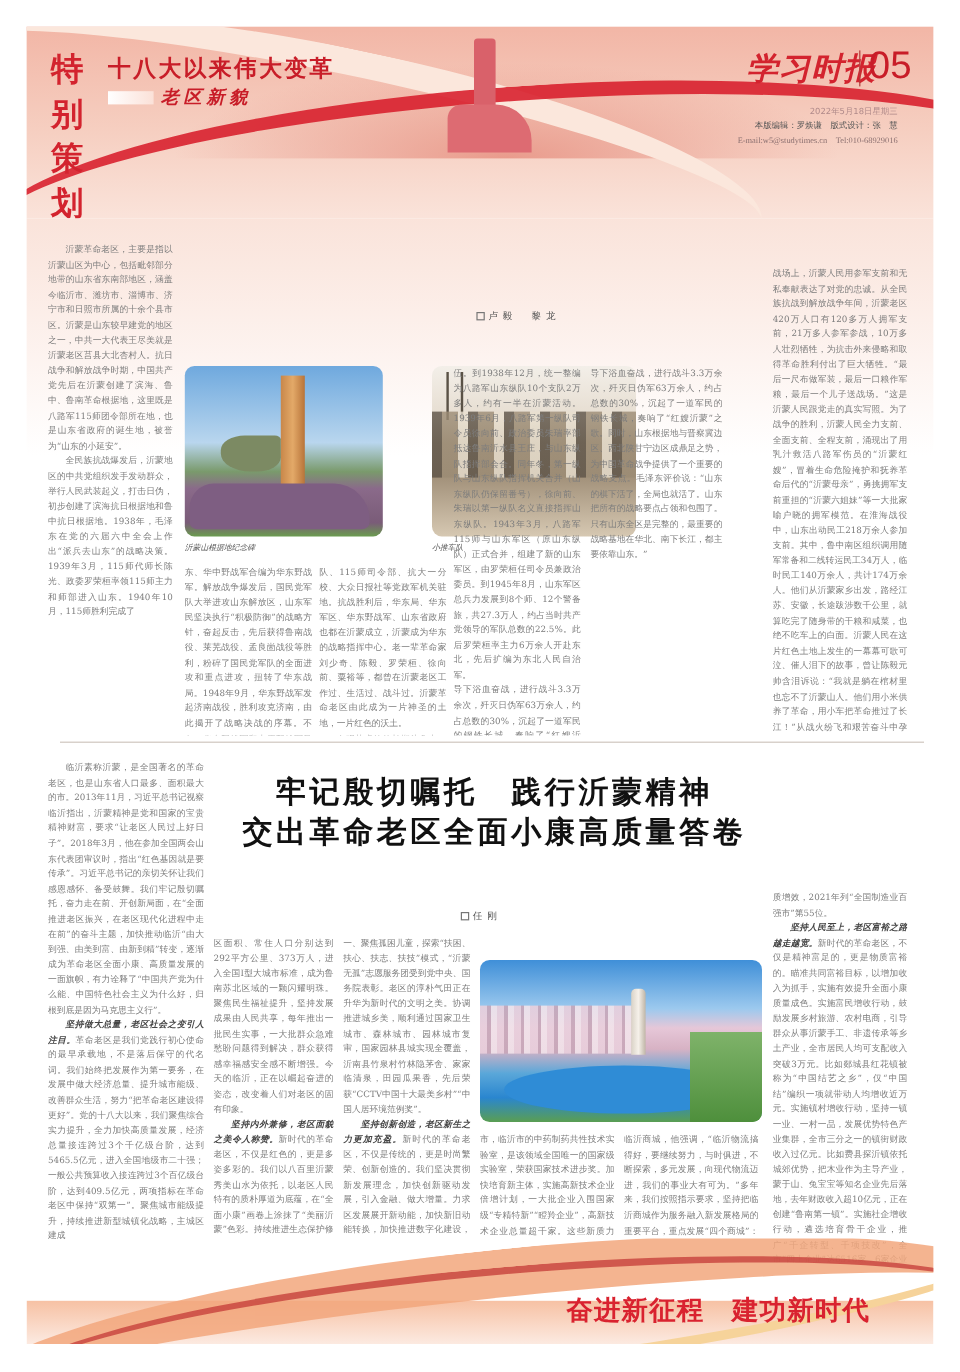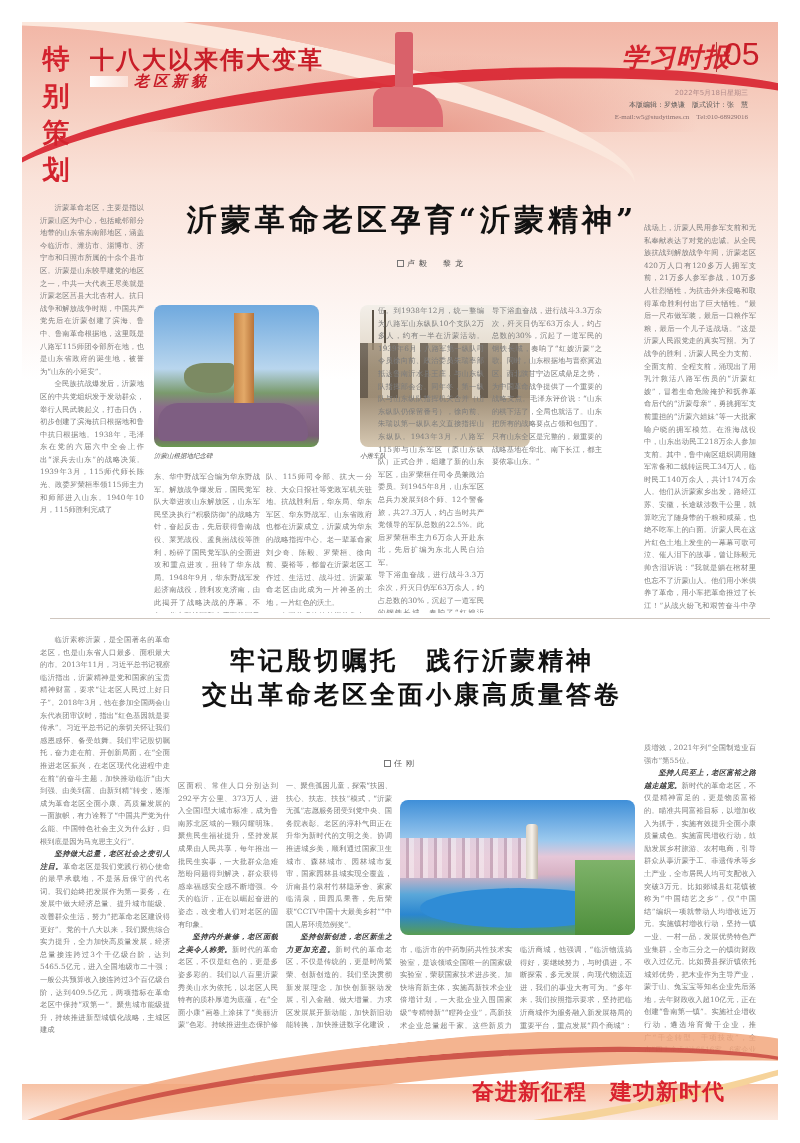--- a/index.html
+++ b/index.html
@@ -17,21 +17,21 @@
     border-top: 22px solid #fbe7dc; border-radius: 50%; transform: rotate(12deg); }
   .mast-hills { position: absolute; left: 120px; top: 30px; width: 560px; height: 80px;
     background: radial-gradient(ellipse at 50% 100%, #e99b8c 0%, rgba(233,155,140,0) 70%); }
   .mast-monument { position: absolute; left: 345px; top: 10px; width: 80px; height: 100px; }
   .tower { position: absolute; left: 28px; top: 0; width: 18px; height: 70px; background: #d9616a; border-radius: 3px 3px 0 0; }
   .tower-base { position: absolute; left: 6px; top: 55px; width: 70px; height: 40px; background: #dd6b72; border-radius: 12px 30px 0 0; }
 
   .tese { position: absolute; left: 14px; top: 18px; width: 40px; font-family: "DejaVu Sans", sans-serif;
     font-size: 27px; line-height: 37px; color: #d3232e; font-weight: bold; text-align: center; }
   .series-title { position: absolute; left: 68px; top: 22px; font-family: "DejaVu Sans", sans-serif;
-    font-size: 24px; font-weight: bold; color: #c81d28; letter-spacing: 2px; text-align: center; }
+    font-size: 19px; font-weight: bold; color: #c81d28; letter-spacing: 2px; text-align: center; }
   .series-sub-wrap { position: absolute; left: 68px; top: 50px; display: flex; align-items: center; gap: 6px; }
   .series-sub-bar { width: 38px; height: 11px; background: linear-gradient(90deg, #fff, #fbe1d8); }
   .series-sub { font-family: "DejaVu Serif", serif; font-style: italic; font-size: 15px; color: #c81d28; font-weight: bold; letter-spacing: 4px; }
 
   .paper-name { position: absolute; left: 600px; top: 18px; font-family: "DejaVu Serif", serif; font-style: italic;
     font-size: 26px; font-weight: bold; color: #d3232e; letter-spacing: 1px; }
   .page-divider { position: absolute; left: 694px; top: 20px; width: 1px; height: 30px; background: #b23b3b; }
   .page-num { position: absolute; left: 702px; top: 14px; font-family: "Liberation Sans", sans-serif;
     font-size: 32px; color: #c81d28; }
   .meta { position: absolute; right: 30px; text-align: left; font-family: "DejaVu Sans", sans-serif; font-size: 7px; color: #8a6f6f; }
@@ -124,21 +124,20 @@
     <div class="meta meta-contact">E-mail:w5@studytimes.cn　Tel:010-68929016</div>
   </div>
 
   <div class="art1-bg"></div>
 
   <div class="col" style="left:18px; top:180px; width:104px; height:410px;">
     <p>沂蒙革命老区，主要是指以沂蒙山区为中心，包括毗邻部分地带的山东省东南部地区，涵盖今临沂市、潍坊市、淄博市、济宁市和日照市所属的十余个县市区。沂蒙是山东较早建党的地区之一，中共一大代表王尽美就是沂蒙老区莒县大北杏村人。抗日战争和解放战争时期，中国共产党先后在沂蒙创建了滨海、鲁中、鲁南革命根据地，这里既是八路军115师团令部所在地，也是山东省政府的诞生地，被誉为“山东的小延安”。</p>
     <p>全民族抗战爆发后，沂蒙地区的中共党组织发手发动群众，举行人民武装起义，打击日伪，初步创建了滨海抗日根据地和鲁中抗日根据地。1938年，毛泽东在党的六届六中全会上作出“派兵去山东”的战略决策。1939年3月，115师代师长陈光、政委罗荣桓率领115师主力和师部进入山东。1940年10月，115师胜利完成了</p>
   </div>
 
-  <h1 class="h1">沂蒙革命老区孕育“沂蒙精神”</h1>
   <div class="byline" style="left:375px; top:236px;">
     <span class="box"></span><span>卢毅　黎龙</span>
   </div>
 
   <div class="photo photo-monument">
     <div class="stele"></div>
       <div class="hand"></div>
       <div class="rock"></div>
   </div>
   <div class="caption" style="left:132px; top:430px; width:165px;">沂蒙山根据地纪念碑</div>

